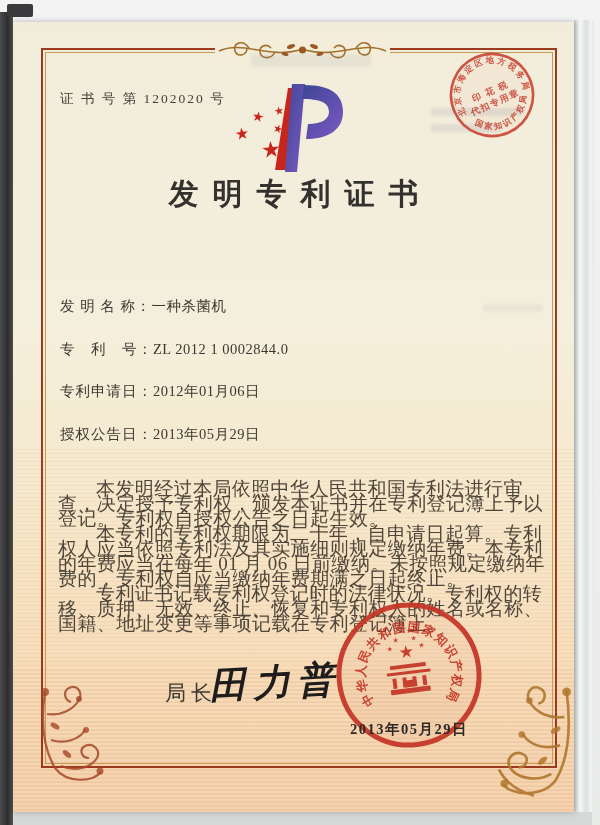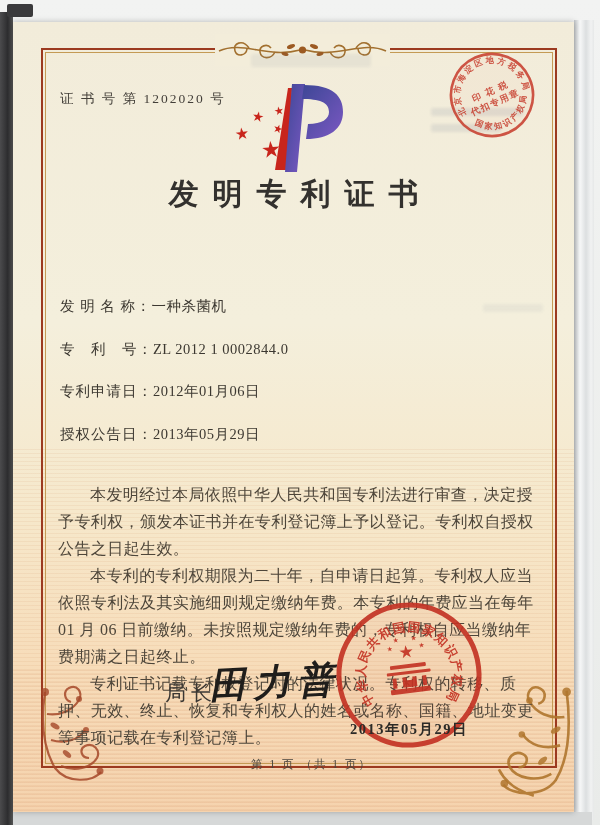--- a/index.html
+++ b/index.html
@@ -45,22 +45,22 @@
   
   .cert-no { position:absolute; left:47px; top:68px; font-size:13.5px; letter-spacing:2px; color:#433f39; }
   .title { position:absolute; left:0; top:152px; width:100%; text-align:center;
     font-size:30px; font-weight:bold; letter-spacing:14px; text-indent:14px; color:#33312e; }
 
   .fields { position:absolute; left:47px; top:230px; right:30px;margin-top:45px; }
   .field-row { height:42.5px; font-size:14.5px; color:#3c3831; }
   .f-label { letter-spacing:1px; }
   .f-value { letter-spacing:.5px; }
 
-  .paragraphs { position:absolute; left:45px; right:28px; top:459px; font-size:16px;
-    line-height:27px; color:#4e463a; letter-spacing:.4px; }
+  .paragraphs { position:absolute; left:45px; right:28px; top:459px; font-size:19px;
+    line-height:15px; color:#4e463a; letter-spacing:.4px; }
   .paragraphs p { text-indent:2em; }
 
   .signer-title { position:absolute; left:152px; top:657px; font-size:21px; letter-spacing:5px; color:#3b3733; }
   .signer-name { position:absolute; left:196px; top:636px; font-size:37px; font-weight:bold;
     letter-spacing:7px; color:#1f1d1b; transform:rotate(-3deg); font-style:italic; }
 
   .issue-date { position:absolute; left:337px; top:698px; font-size:14.5px; letter-spacing:1.5px;
     color:#2c2a27; font-weight:bold; z-index:6; }
   .footer-page { position:absolute; left:0; top:735px; width:100%; text-align:center;
     text-indent:36px; font-size:11.5px; letter-spacing:2px; color:#4a453d; }
@@ -254,15 +254,14 @@
           <textPath href="#ringTaxTop" startOffset="1">北京市海淀区地方税务局</textPath>
         </text>
         <text class="seal-center-tax" x="45" y="44">印 花 税</text>
         <text class="seal-center-tax" x="45" y="56">代扣专用章</text>
         <text class="seal-ring-tax-b">
           <textPath href="#ringTaxBottom" startOffset="6">国家知识产权局</textPath>
         </text>
       </svg>
     </div>
 
-    <div class="footer-page">第 1 页 （共 1 页）</div>
   </div>
 </div>
 
 </body></html>

